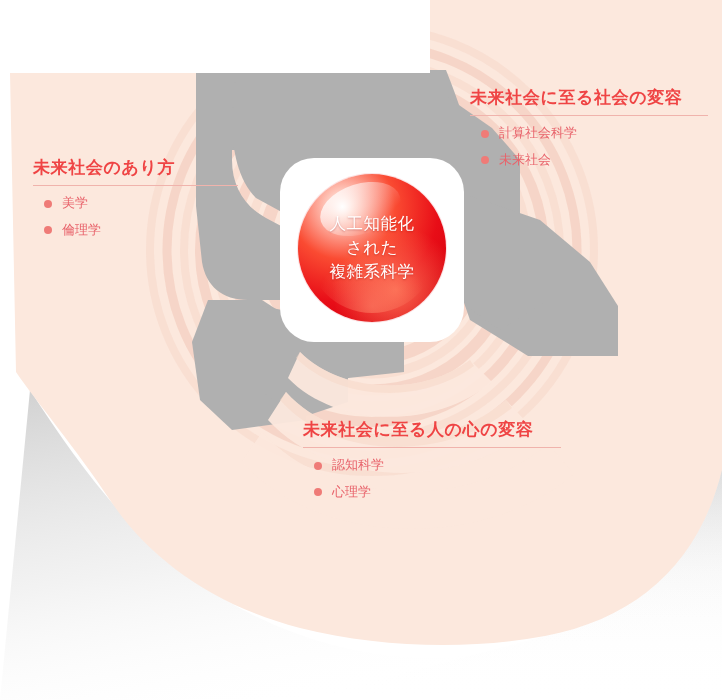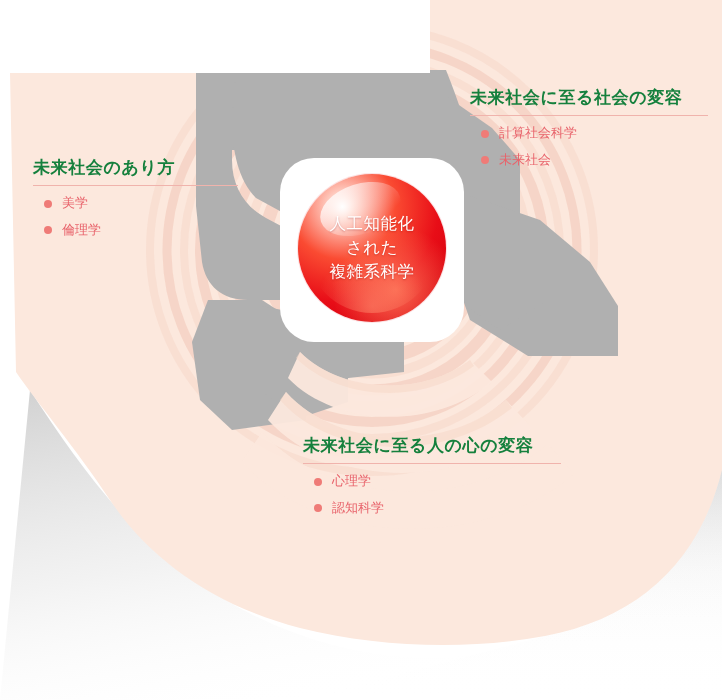--- a/index.html
+++ b/index.html
@@ -28,21 +28,21 @@
   }
 
   
   .block {
     position: absolute;
     z-index: 40;
   }
   .block-title {
     font-size: 17px;
     font-weight: bold;
-    color: #15803d;
+    color: #ef4444;
     letter-spacing: 0.6px;
     white-space: nowrap;
     line-height: 1.2;
     padding-bottom: 7px;
     border-bottom: 1px solid #f0b3ac;
   }
   .block-list {
     list-style: none;
     margin: 9px 0 0 0;
     padding: 0;
@@ -62,21 +62,21 @@
     height: 8px;
     border-radius: 50%;
     background: #ef7b77;
     margin: 0 10px 0 11px;
     flex: 0 0 auto;
   }
 
   
   #block-arikata   { left: 33px;  top: 158px; width: 205px; }
   #block-shakai    { left: 470px; top: 88px;  width: 238px; }
-  #block-kokoro    { left: 303px; top: 436px; width: 258px; }
+  #block-kokoro    { left: 303px; top: 420px; width: 258px; }
 
   
   #center-group {
     position: absolute;
     left: 272px;
     top: 150px;
     width: 200px;
     height: 200px;
     z-index: 30;
     font-family: Liberation Serif, serif;
@@ -327,22 +327,22 @@
         <span>未来社会</span>
       </li>
     </ul>
   </div>
 
   <div class="block" id="block-kokoro">
     <div class="block-title">未来社会に至る人の心の変容</div>
     <ul class="block-list">
       <li>
         <span class="bullet"></span>
+        <span>認知科学</span>
+      </li>
+      <li>
+        <span class="bullet"></span>
         <span>心理学</span>
-      </li>
-      <li>
-        <span class="bullet"></span>
-        <span>認知科学</span>
       </li>
     </ul>
   </div>
 
 </div>
 
 </body></html>

